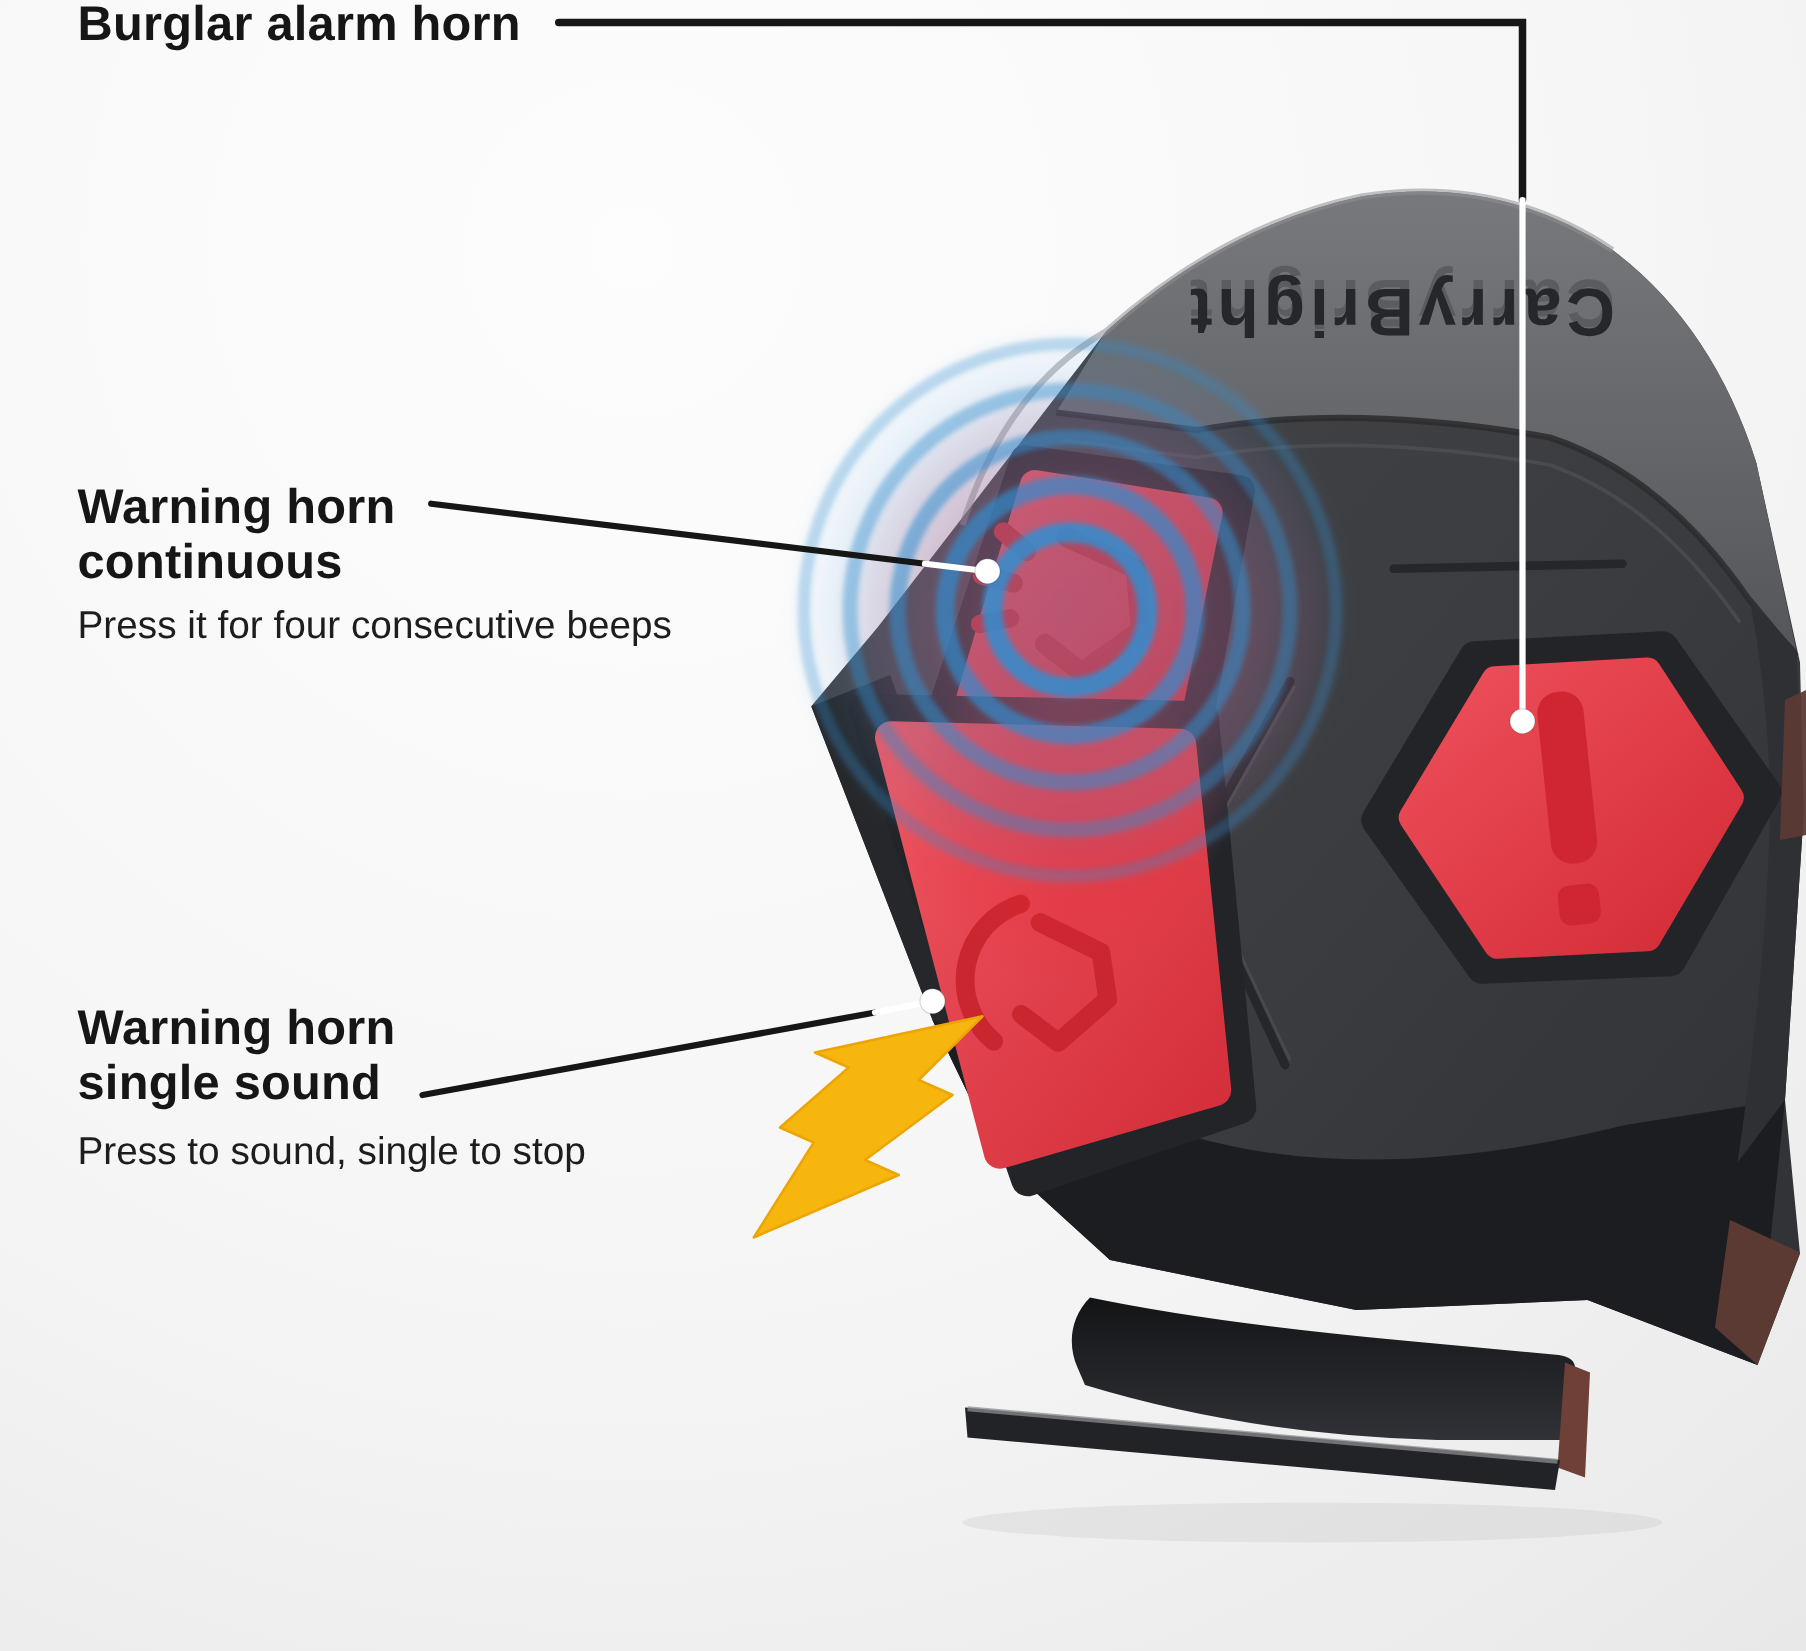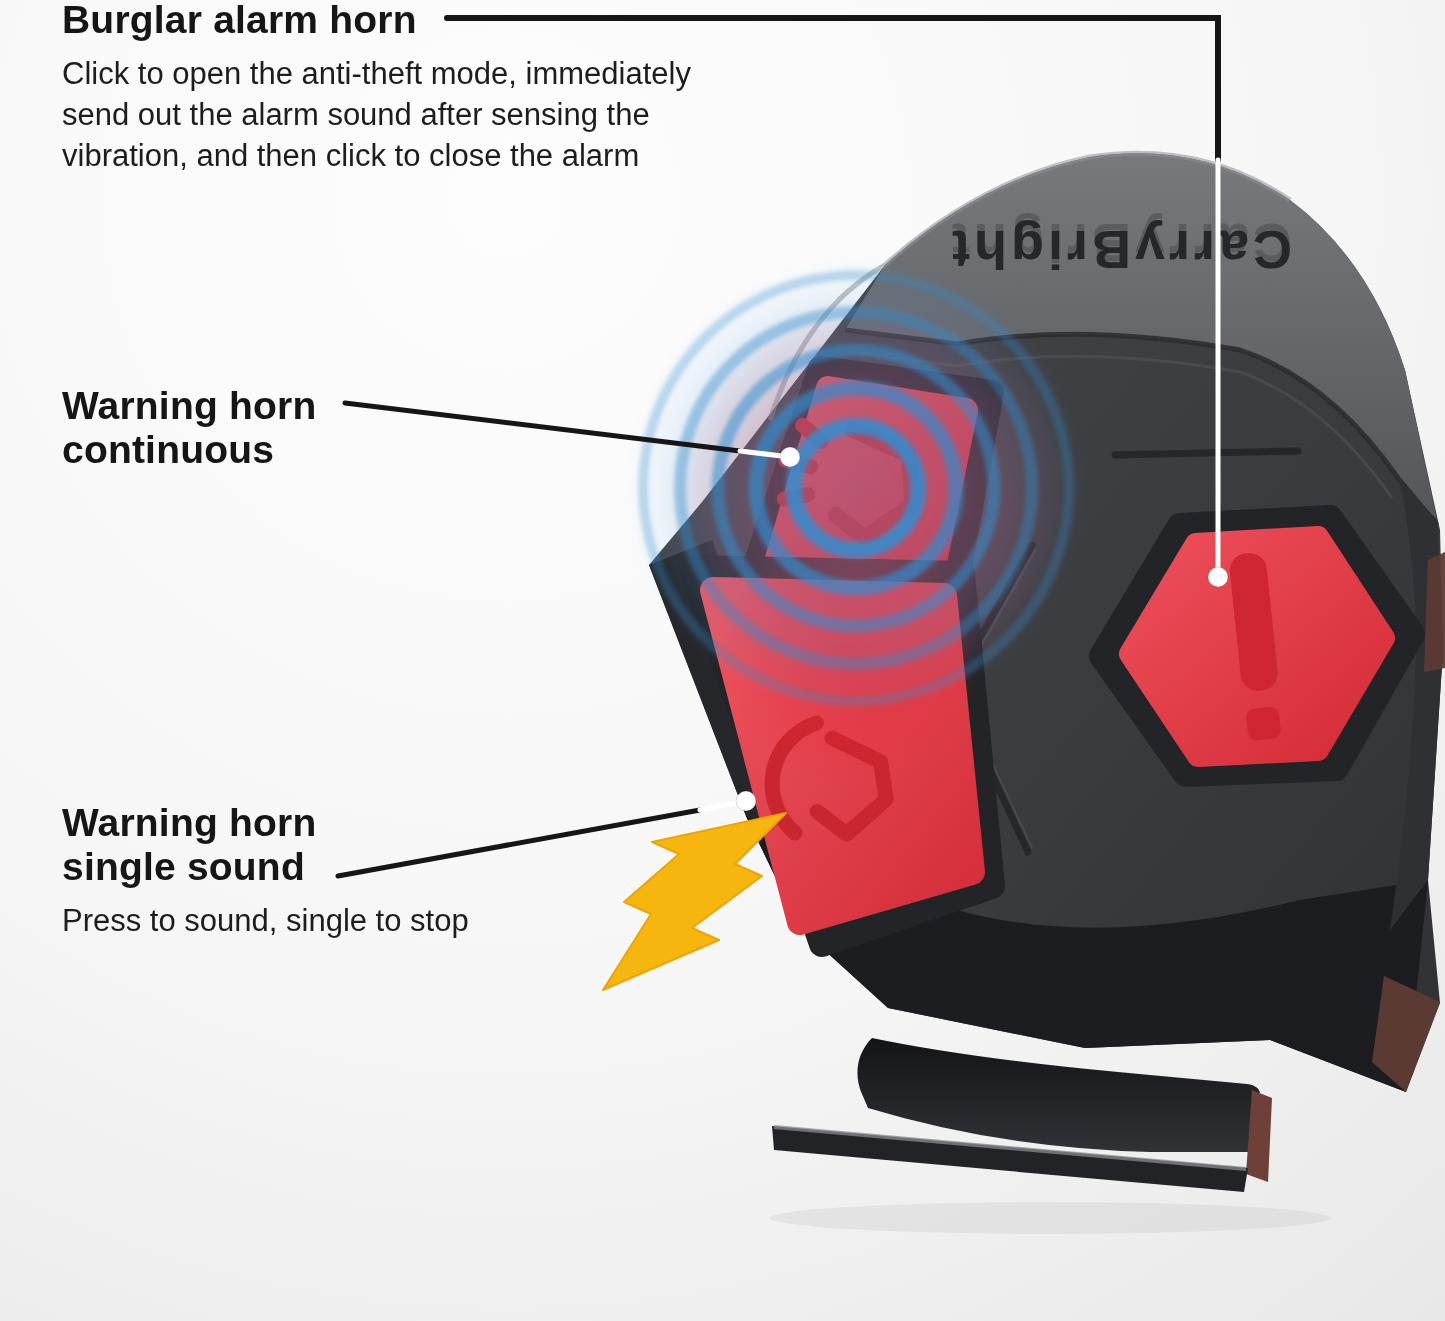--- a/index.html
+++ b/index.html
@@ -184,28 +184,26 @@
     </g>
     <g fill="none" stroke-linecap="round">
       <path stroke="#161616" stroke-width="5" d="M 338 876 L 700 810"></path>
       <path stroke="#ffffff" stroke-width="5" d="M 700 810 L 746 801"></path>
       <circle cx="746" cy="801" r="10" fill="#ffffff" stroke="rgba(0,0,0,0.15)" stroke-width="1"></circle>
     </g>
   </svg>
 
   <div class="callout c1">
     <h3>Burglar alarm horn</h3>
-    <p>Click to open the anti-theft mode, immediately
-send out the alarm sound after sensing the
-vibration, and then click to close the alarm</p>
   </div>
 
   <div class="callout c2">
     <h3>Warning horn
  continuous</h3>
+    <p>Press it for four consecutive beeps</p>
   </div>
 
   <div class="callout c3">
     <h3>Warning horn
  single sound</h3>
     <p>Press to sound, single to stop</p>
   </div>
 
 </div>
 

